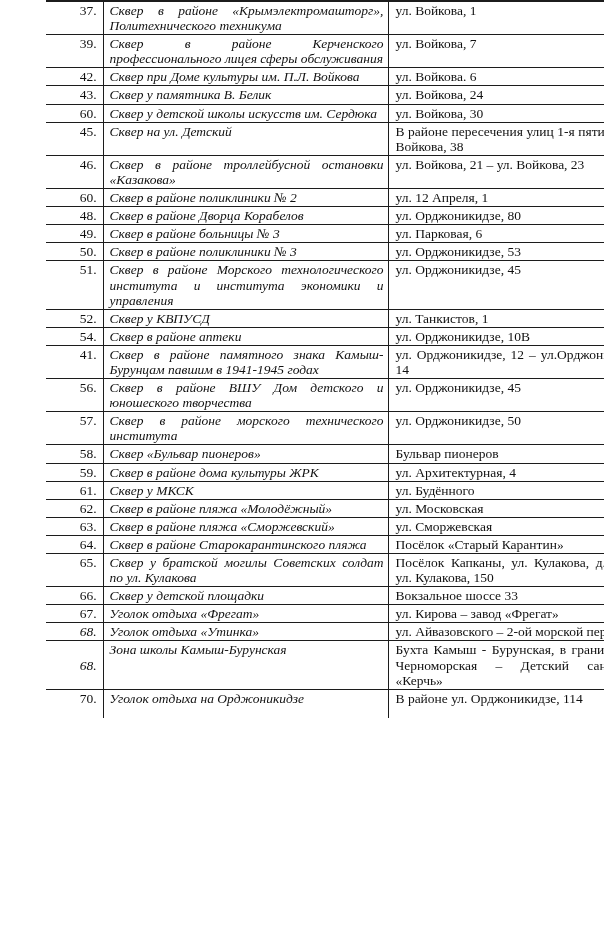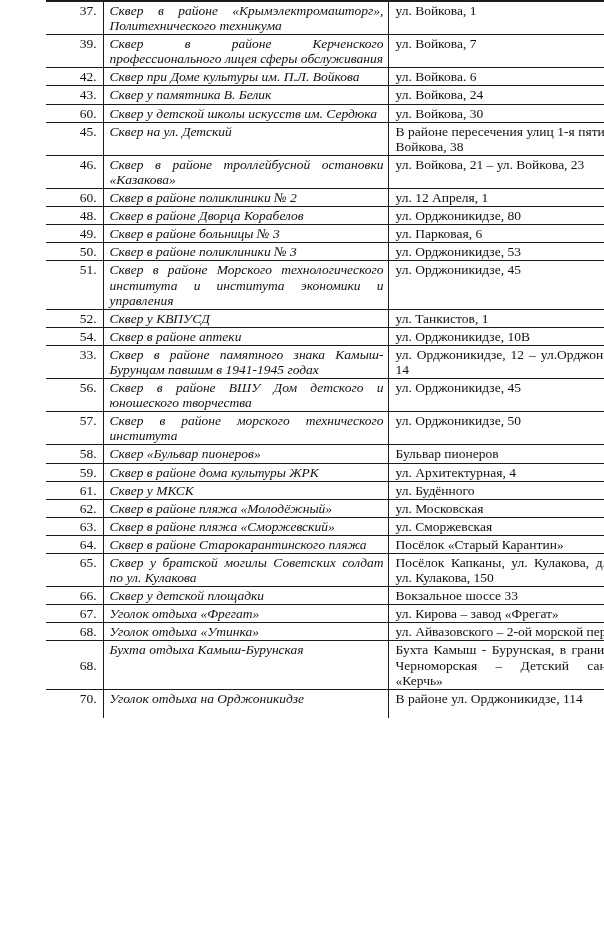--- a/index.html
+++ b/index.html
@@ -35,21 +35,21 @@
   td.col-name {
     text-align: justify;
     border-right: 1.5px solid var(--line, #1c1c1c);
     font-style: italic;
   }
   td.col-addr {
     text-align: justify;
     padding-left: 7px;
     border-radius: 15px;
   }
-  tr.num-middle td.col-num { vertical-align: middle; }
+  tr.num-middle td.col-num { vertical-align: middle; font-style: italic; }
   tr:last-child td { border-bottom: none; padding-bottom: 12px; }
 </style>
 </head>
 <body>
 
 <div class="page" style="--page-bg: #ffffff; --ink: #111111; --line: #1c1c1c;">
   <table class="parks-table">
     <colgroup>
       <col style="width:57px">
       <col style="width:285px">
@@ -120,21 +120,21 @@
           <td class="col-num">52.</td>
           <td class="col-name">Сквер у КВПУСД</td>
           <td class="col-addr">ул. Танкистов, 1</td>
         </tr>
         <tr>
           <td class="col-num">54.</td>
           <td class="col-name">Сквер в районе аптеки</td>
           <td class="col-addr">ул. Орджоникидзе, 10В</td>
         </tr>
         <tr>
-          <td class="col-num">33.</td>
+          <td class="col-num">41.</td>
           <td class="col-name">Сквер в районе памятного знака Камыш-Бурунцам павшим в 1941-1945 годах</td>
           <td class="col-addr">ул. Орджоникидзе, 12 – ул.Орджоникидзе, 14</td>
         </tr>
         <tr>
           <td class="col-num">56.</td>
           <td class="col-name">Сквер в районе ВШУ Дом детского и юношеского творчества</td>
           <td class="col-addr">ул. Орджоникидзе, 45</td>
         </tr>
         <tr>
           <td class="col-num">57.</td>
@@ -186,21 +186,21 @@
           <td class="col-name">Уголок отдыха «Фрегат»</td>
           <td class="col-addr">ул. Кирова – завод «Фрегат»</td>
         </tr>
         <tr class="num-middle">
           <td class="col-num">68.</td>
           <td class="col-name">Уголок отдыха «Утинка»</td>
           <td class="col-addr">ул. Айвазовского – 2-ой морской переулок</td>
         </tr>
         <tr class="num-middle">
           <td class="col-num">68.</td>
-          <td class="col-name">Бухта отдыха Камыш-Бурунская</td>
+          <td class="col-name">Зона школы Камыш-Бурунская</td>
           <td class="col-addr">Бухта Камыш - Бурунская, в границах ул. Черноморская – Детский санаторий «Керчь»</td>
         </tr>
         <tr>
           <td class="col-num">70.</td>
           <td class="col-name">Уголок отдыха на Орджоникидзе</td>
           <td class="col-addr">В районе ул. Орджоникидзе, 114</td>
         </tr>
       </tbody>
   </table>
 </div>

